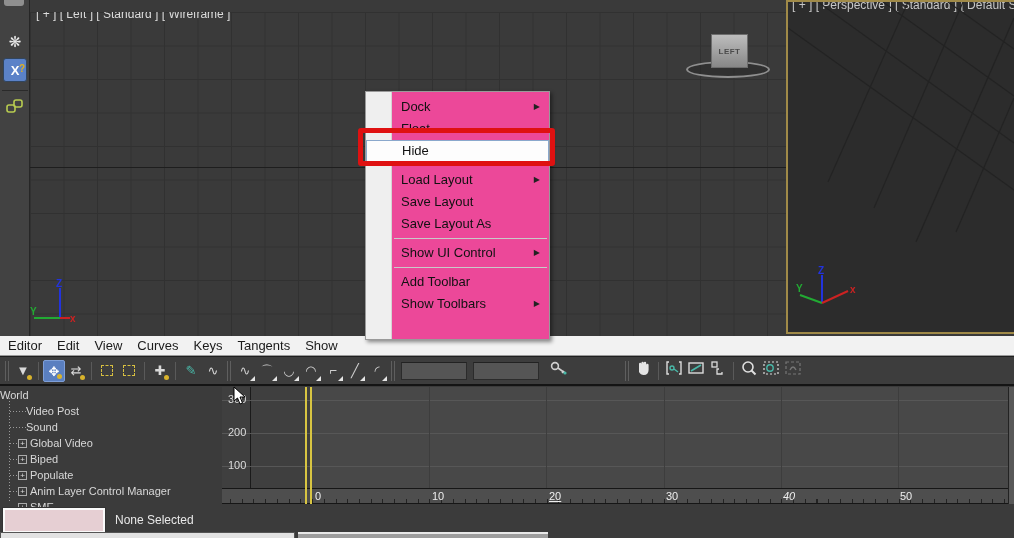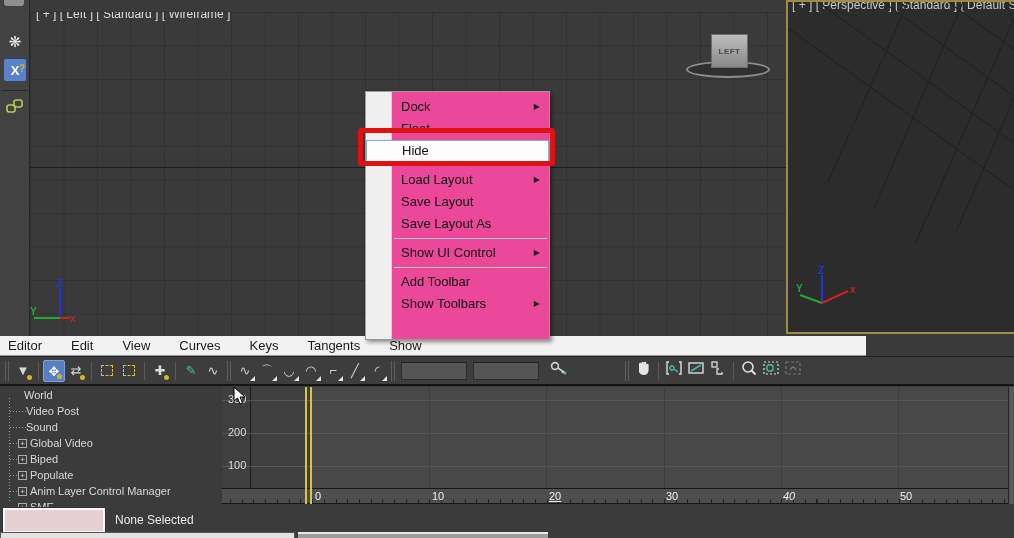--- a/index.html
+++ b/index.html
@@ -29,22 +29,22 @@
     border:2px solid #8f8f8f; border-radius:50%; background:rgba(40,40,40,.55); }
 
   #vp-right { position:absolute; left:786px; top:0; width:230px; height:334px; background:#2c2c2c;
     border:2px solid #a08a48; overflow:hidden; }
   #vp-right .vp-label { left:4px; top:-4px; color:#c8c8c8; }
 
   .tripod { position:absolute; }
   .ax-label { font-size:10px; font-weight:bold; }
 
   
-  #menubar { position:absolute; left:0; top:336px; width:866px; height:20px; background:#f2f2f2;
-    border-bottom:1px solid #9a9a9a; display:flex; align-items:center; gap:29px; padding-left:8px; }
+  #menubar { position:absolute; left:0; top:336px; width:1014px; height:20px; background:#f2f2f2;
+    border-bottom:1px solid #9a9a9a; display:flex; align-items:center; gap:15px; padding-left:8px; }
   .mb-item { color:#1a1a1a; font-size:13px; }
 
   
   #toolbar { position:absolute; left:0; top:356px; width:1014px; height:29px; background:#3d3d3d;
     border-top:1px solid #1f1f1f; border-bottom:1px solid #141414;
     display:flex; align-items:center; padding-left:2px; }
   .grip { width:4px; height:20px; border-left:1px solid #5f5f5f; border-right:1px solid #5f5f5f; margin:0 3px; }
   .tsep { width:1px; height:18px; background:#5a5a5a; margin:0 4px; }
   .tbtn { position:relative; width:22px; height:22px; line-height:22px; text-align:center; color:#d9d9d9; font-size:13px; }
   .tbtn.teal { color:#49b8a8; }
@@ -61,21 +61,21 @@
   
   #trackview { position:absolute; left:0; top:385px; width:1014px; height:153px; background:#3b3b3b; border-top:1px solid #141414; }
   #tree { position:absolute; left:0; top:1px; width:220px; height:120px; overflow:hidden; }
   #tree-vline { position:absolute; left:9px; top:11px; width:1px; height:104px;
     background-image:repeating-linear-gradient(180deg,#9a9a9a 0 1px, transparent 1px 3px); }
   .trow { position:relative; height:16px; display:flex; align-items:center; color:#d8d8d8; font-size:11px; }
   .tdots { width:16px; height:1px; margin-left:10px;
     background-image:repeating-linear-gradient(90deg,#9a9a9a 0 1px, transparent 1px 3px); }
   .texp { width:9px; height:9px; border:1px solid #ababab; margin-right:3px; margin-left:-8px;
     font-size:8px; line-height:7px; text-align:center; color:#ddd; background:#3b3b3b; }
-  .troot { margin-left:24px; }
+  .troot { margin-left:0; }
 
   #graph { position:absolute; left:222px; top:1px; width:786px; height:101px; background:#484848; overflow:hidden; }
   #prezero { position:absolute; left:0; top:0; width:90px; height:101px; background:#3f3f3f; }
   #prezero-line { position:absolute; left:28px; top:0; width:1px; height:101px; background:#1a1a1a; }
   .hline { position:absolute; left:0; width:100%; height:1px; background:#575757; }
   .vline { position:absolute; top:0; width:1px; height:101px; background:#3d3d3d; }
   .vlabel { position:absolute; left:6px; color:#ddd; font-size:11px; z-index:3; }
 
   #ruler { position:absolute; left:222px; top:102px; width:786px; height:16px; background:#4e4e4e;
     border-top:1px solid #161616; border-bottom:1px solid #161616;

